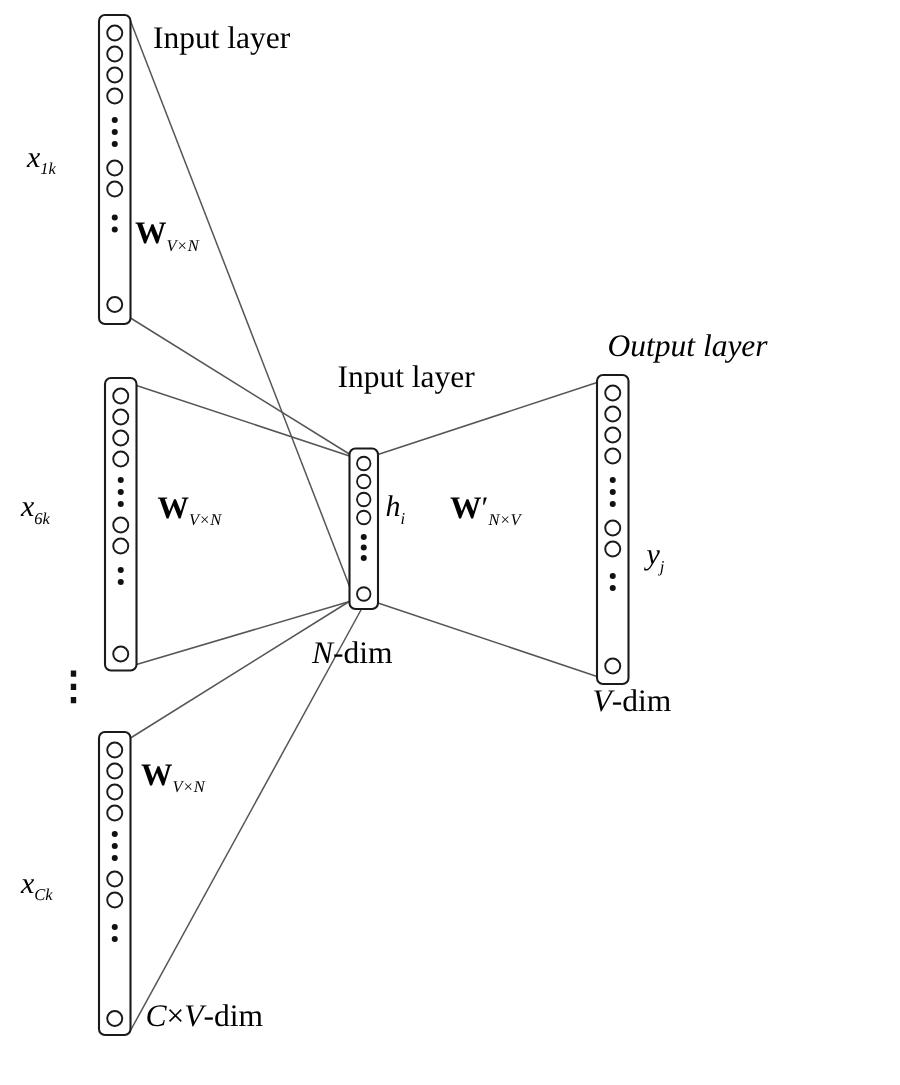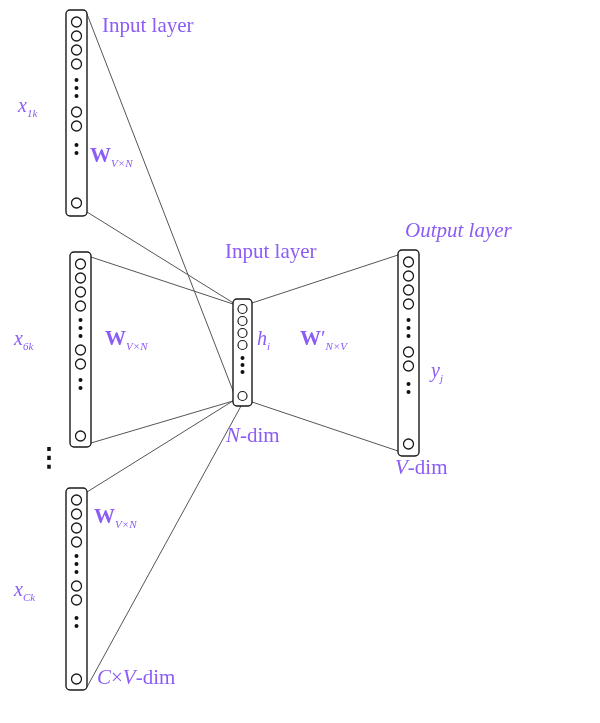--- a/index.html
+++ b/index.html
@@ -12,21 +12,21 @@
   .stage {
     position: relative;
     width: 600px; height: 723px;
     background: #ffffff;
     overflow: hidden;
   }
   .stage svg { position: absolute; left: 0; top: 0; }
   .label {
     position: absolute;
     font-size: 21px;
-    color: #8b5cf6;
+    color: #000000;
     white-space: nowrap;
     line-height: 1.1;
   }
   .var { font-style: italic; }
   .bold { font-weight: bold; }
   .label sub { font-size: 11px; font-style: italic; line-height: 0; }
   .math { font-size: 20px; }
   .dots-label {
     position: absolute;
     font-size: 26px;
@@ -163,21 +163,21 @@
   </div>
 
   <div class="label" style="left:300px; top:327px;">
     <span class="bold">W</span><span>′</span><sub>N×V</sub>
   </div>
 
   <div class="label math" style="left:431px; top:311px;margin-top:48px;">
     <span class="var">y</span><sub>j</sub>
   </div>
 
-  <div class="label" style="left:226px; top:424px;text-align:center;">
+  <div class="label" style="left:208px; top:424px;text-align:center;">
     <span class="var">N</span><span>-dim</span>
   </div>
 
   <div class="label" style="left:395px; top:456px;text-align:center;">
     <span class="var">V</span><span>-dim</span>
   </div>
 
   <div class="dots-label" style="left:36px; top:448px;">
     <span>⋮</span>
   </div>

